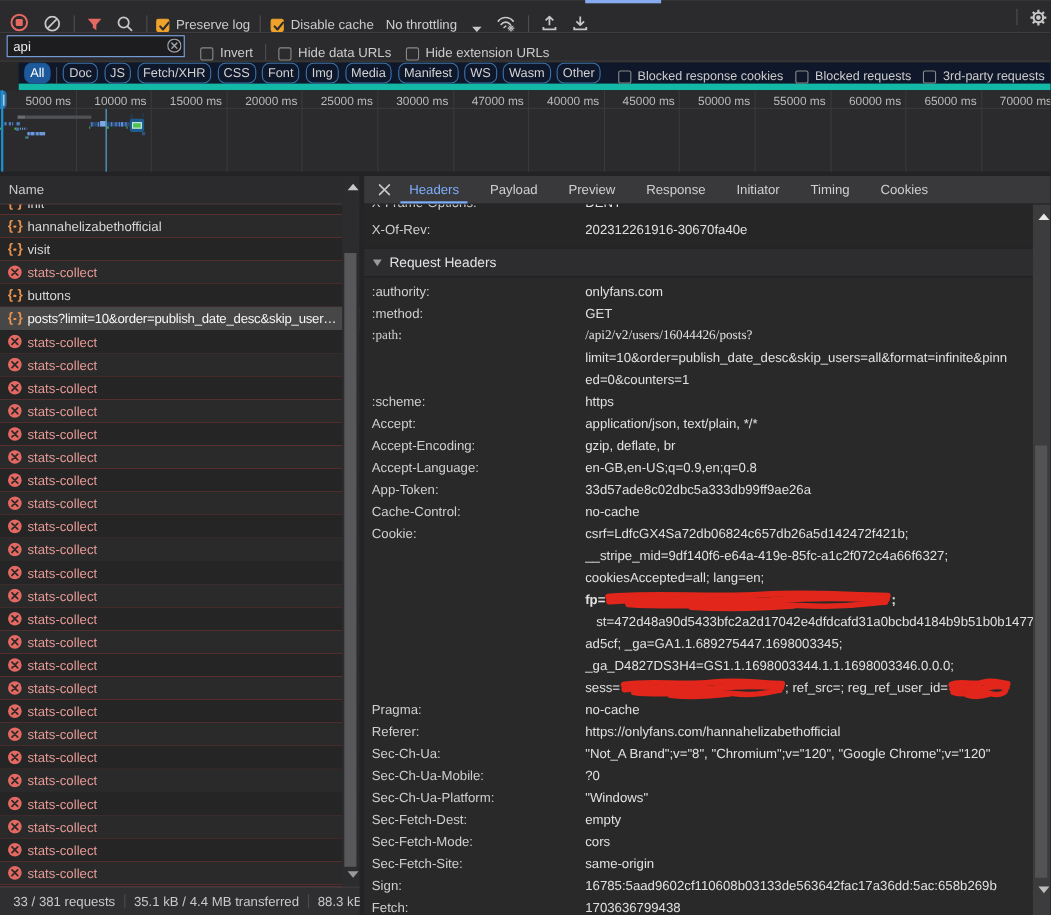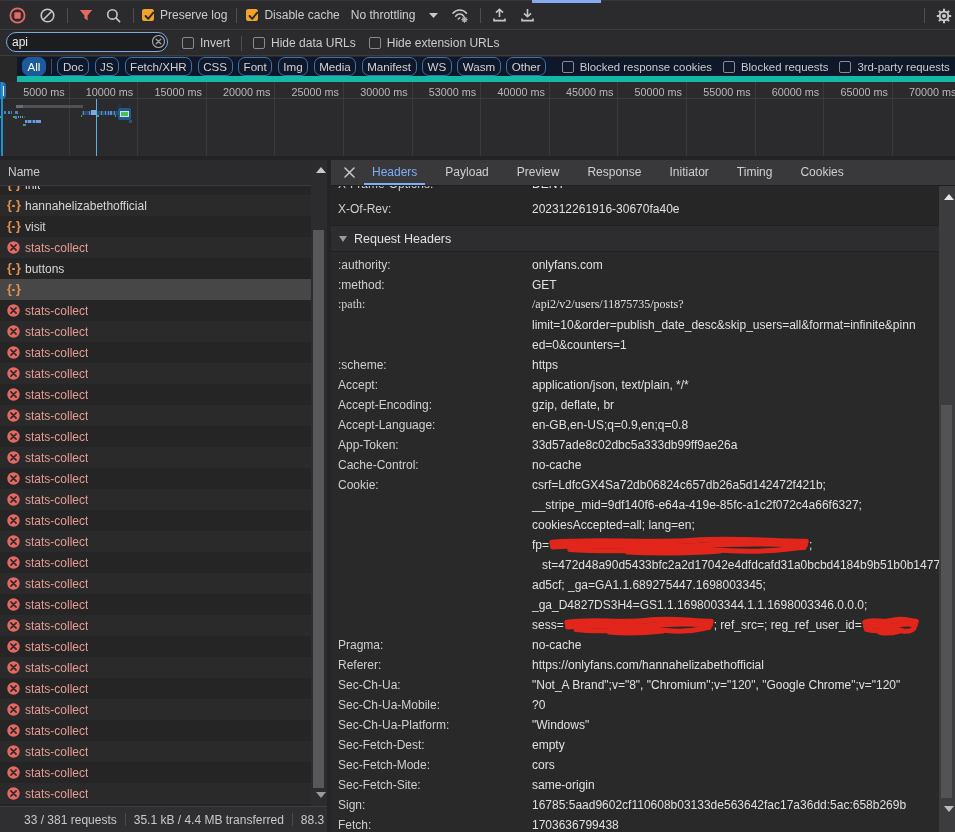--- a/index.html
+++ b/index.html
@@ -4,41 +4,41 @@
 <style>
   * { box-sizing: border-box; margin: 0; padding: 0; }
   html,body { width:955px; height:832px; overflow:hidden; }
   body {
     background:#282828;
     font-family:"Liberation Sans", sans-serif;
     font-size:12px; color:#d6d6d6;
     position:relative;
   }
   .abs { position:absolute; }
-  .flex { display:flex; align-items:center; }
+  .flex { display:flex; align-items:flex-end; }
   .vdiv { width:1px; height:15px; background:#4e4e50; flex:none; }
 
   
   #toolbar { left:0; top:0; width:955px; height:30px; background:#2b2b2d;
              border-top:1px solid #363638; border-bottom:1px solid #3c3c3e; }
   #toolbar .flex { height:100%; }
   .icon-btn { flex:none; display:flex; align-items:center; justify-content:center; }
   #top-accent { left:532px; top:0; width:69px; height:3px; background:#86abf1; }
 
   .cb { width:12px; height:12px; border:1px solid #8a8a8a; border-radius:2px;
         background:transparent; flex:none; position:relative; }
   .cb.checked { background:#efa32b; border-color:#efa32b; }
   .cb.checked svg { position:absolute; left:0.5px; top:1px; }
   .cb-label { margin-left:6px; color:#cbcbcb; white-space:nowrap; }
 
   
   #filterbar { left:0; top:31px; width:955px; height:25px; background:#2b2b2d;
                border-bottom:1px solid #3c3c3e; }
   #filter-input { position:absolute; left:6px; top:1px; width:162px; height:20px;
-                  background:#1d1d1f; border:1px solid #7fa8e8; border-radius:10px;
+                  background:#1d1d1f; border:1px solid #7fa8e8; border-radius:0;
                   color:#ececec; font:12px "Liberation Sans",sans-serif;
                   padding:0 20px 0 5px; outline:none; }
   #filter-clear { position:absolute; left:152px; top:4px; }
 
   
   #pillsbar { left:17px; top:57px; width:955px; height:25px; background:#0f172a;
               border-bottom:6px solid #14b8a6; }
   #pillsbar .cb-label { font-size:11.4px; }
   .pill { flex:none; height:19px; line-height:17px; padding:0 4.5px; margin-right:5.5px;
           border:1px solid #3c73a8; border-radius:7px; color:#d2d2d2; background:transparent;
@@ -267,21 +267,21 @@
       <div class="ruler-label" style="left: 133.2px; transform: translateX(-100%);">10000 ms</div>
       <div class="grid-v" style="left: 205.8px;"></div>
       <div class="ruler-label" style="left: 201.8px; transform: translateX(-100%);">15000 ms</div>
       <div class="grid-v" style="left: 274.4px;"></div>
       <div class="ruler-label" style="left: 270.4px; transform: translateX(-100%);">20000 ms</div>
       <div class="grid-v" style="left: 343px;"></div>
       <div class="ruler-label" style="left: 339px; transform: translateX(-100%);">25000 ms</div>
       <div class="grid-v" style="left: 411.6px;"></div>
       <div class="ruler-label" style="left: 407.6px; transform: translateX(-100%);">30000 ms</div>
       <div class="grid-v" style="left: 480.2px;"></div>
-      <div class="ruler-label" style="left: 476.2px; transform: translateX(-100%);">53000 ms</div>
+      <div class="ruler-label" style="left: 476.2px; transform: translateX(-100%);">47000 ms</div>
       <div class="grid-v" style="left: 548.8px;"></div>
       <div class="ruler-label" style="left: 544.8px; transform: translateX(-100%);">40000 ms</div>
       <div class="grid-v" style="left: 617.4px;"></div>
       <div class="ruler-label" style="left: 613.4px; transform: translateX(-100%);">45000 ms</div>
       <div class="grid-v" style="left: 686px;"></div>
       <div class="ruler-label" style="left: 682px; transform: translateX(-100%);">50000 ms</div>
       <div class="grid-v" style="left: 754.6px;"></div>
       <div class="ruler-label" style="left: 750.6px; transform: translateX(-100%);">55000 ms</div>
       <div class="grid-v" style="left: 823.2px;"></div>
       <div class="ruler-label" style="left: 819.2px; transform: translateX(-100%);">60000 ms</div>
@@ -359,20 +359,21 @@
           <path d="M3.9 3.9 L9.1 9.1 M9.1 3.9 L3.9 9.1" stroke="#30292a" stroke-width="1.6" stroke-linecap="round"></path>
         </svg>
         <span class="nm">stats-collect</span>
       </div>
       <div class="req-row row-dark" style="top: 72px;">
         <span class="json-ic">{<b></b><i></i>}</span>
         <span class="nm">buttons</span>
       </div>
       <div class="req-row row-sel" style="top: 93px;">
         <span class="json-ic">{<b></b><i></i>}</span>
+        <span class="nm">posts?limit=10&amp;order=publish_date_desc&amp;skip_user…</span>
       </div>
       <div class="req-row row-dark err" style="top: 114px;">
         <svg width="13" height="13" viewBox="0 0 13 13" style="flex:none">
           <circle cx="6.5" cy="6.5" r="6.2" fill="#e46962"></circle>
           <path d="M3.9 3.9 L9.1 9.1 M9.1 3.9 L3.9 9.1" stroke="#30292a" stroke-width="1.6" stroke-linecap="round"></path>
         </svg>
         <span class="nm">stats-collect</span>
       </div>
       <div class="req-row row-light err" style="top: 135px;">
         <svg width="13" height="13" viewBox="0 0 13 13" style="flex:none">
@@ -531,21 +532,21 @@
       <div class="req-row row-light err" style="top: 597px;">
         <svg width="13" height="13" viewBox="0 0 13 13" style="flex:none">
           <circle cx="6.5" cy="6.5" r="6.2" fill="#e46962"></circle>
           <path d="M3.9 3.9 L9.1 9.1 M9.1 3.9 L3.9 9.1" stroke="#30292a" stroke-width="1.6" stroke-linecap="round"></path>
         </svg>
         <span class="nm">stats-collect</span>
       </div>
       <div class="req-row row-dark err" style="top: 618px;"></div>
     </div>
   <div id="status-bar">
-    <span style="margin-left:24px;">33 / 381 requests</span>
+    <span style="margin-left:12px;">33 / 381 requests</span>
     <span class="vdiv"></span>
     <span>35.1 kB / 4.4 MB transferred</span>
     <span class="vdiv"></span>
     <span>88.3 kB</span>
   </div>
 </div>
 
 <div id="lsb" class="abs sb-track">
   <span class="sb-arrow-up" style="top:7px;"></span>
   <span class="sb-thumb" style="top:70px;height:558px;"></span>
@@ -597,21 +598,21 @@
         </div>
         <div class="hline" style="top: 88.5px; left: 0px; width: 624px;">
           <span class="hname">:method:</span>
           <span class="hval">
             <span>GET</span>
           </span>
         </div>
         <div class="hline" style="top: 108.5px; left: 0px; width: 624px; font-family: Liberation Serif, serif;">
           <span class="hname">:path:</span>
           <span class="hval">
-            <span>/api2/v2/users/11875735/posts?</span>
+            <span>/api2/v2/users/16044426/posts?</span>
           </span>
         </div>
         <div class="hline" style="top: 128.5px; left: 0px; width: 624px;">
           <span class="hval">
             <span>limit=10&amp;order=publish_date_desc&amp;skip_users=all&amp;format=infinite&amp;pinn</span>
           </span>
         </div>
         <div class="hline" style="top: 148.5px; left: 0px; width: 624px;">
           <span class="hval">
             <span>ed=0&amp;counters=1</span>
@@ -662,21 +663,21 @@
         <div class="hline" style="top: 308.5px; left: 0px; width: 624px;">
           <span class="hval">
             <span>__stripe_mid=9df140f6-e64a-419e-85fc-a1c2f072c4a66f6327;</span>
           </span>
         </div>
         <div class="hline" style="top: 328.5px; left: 0px; width: 624px;">
           <span class="hval">
             <span>cookiesAccepted=all; lang=en;</span>
           </span>
         </div>
-        <div class="hline" style="top: 348.5px; left: 0px; width: 624px;">
+        <div class="hline" style="top: 348.5px; left: 0px; width: 624px; font-weight: bold;">
           <span class="hval">
             <span>fp=</span>
             <span class="redact" style="width: 260px;">
               <svg class="scrib" width="260" height="21" viewBox="0 0 260 21" style="display:block">
                 <path d="M3 6.5 C 46.8 2.5, 98.8 7.5, 143 4.5 S 221 5.5, 257 5.5" stroke-width="5.5"></path>
                 <path d="M4 10.5 C 57.2 6.5, 109.2 13.5, 156 9.5 S 234 8.5, 256 8.5" stroke-width="6"></path>
                 <path d="M20.8 13.5 C 72.80000000000001 17.5, 130 11.5, 176.8 14.5 S 241.8 11.5, 255 11.5" stroke-width="5"></path>
                 <path d="M78 16.5 C 109.2 18.5, 143 17.5, 171.6 15.5" stroke-width="4"></path>
               </svg>
             </span>

